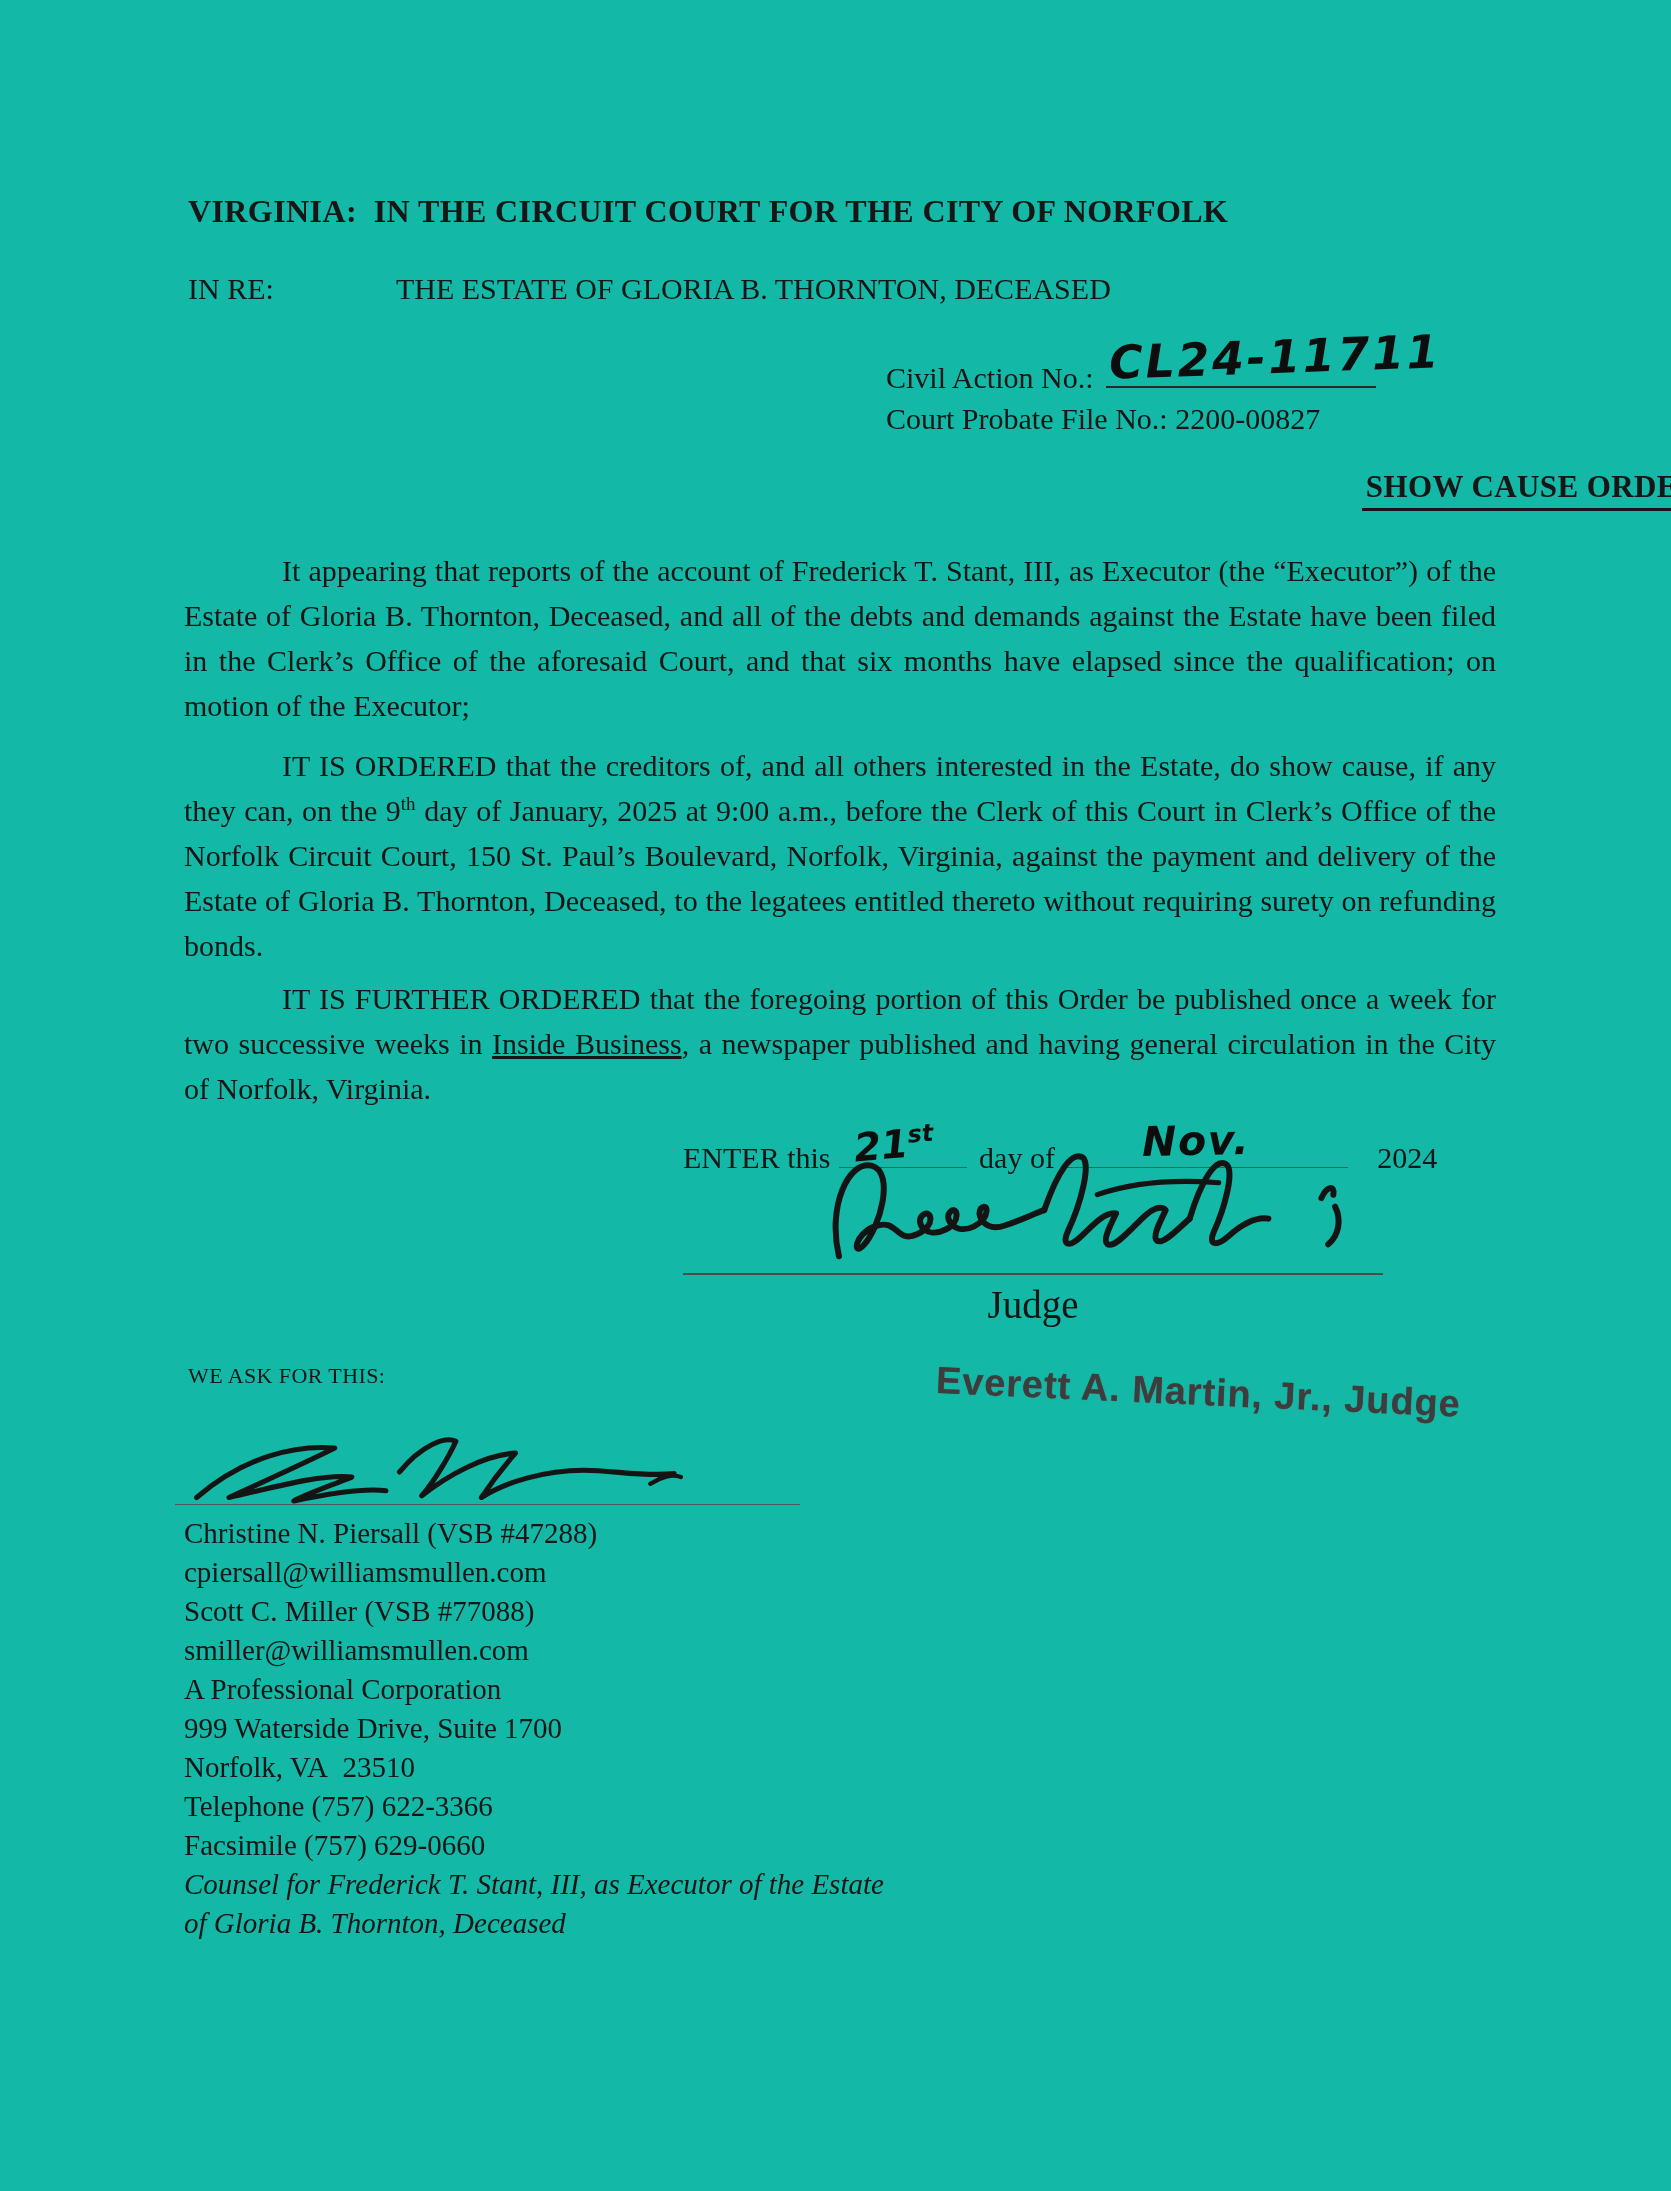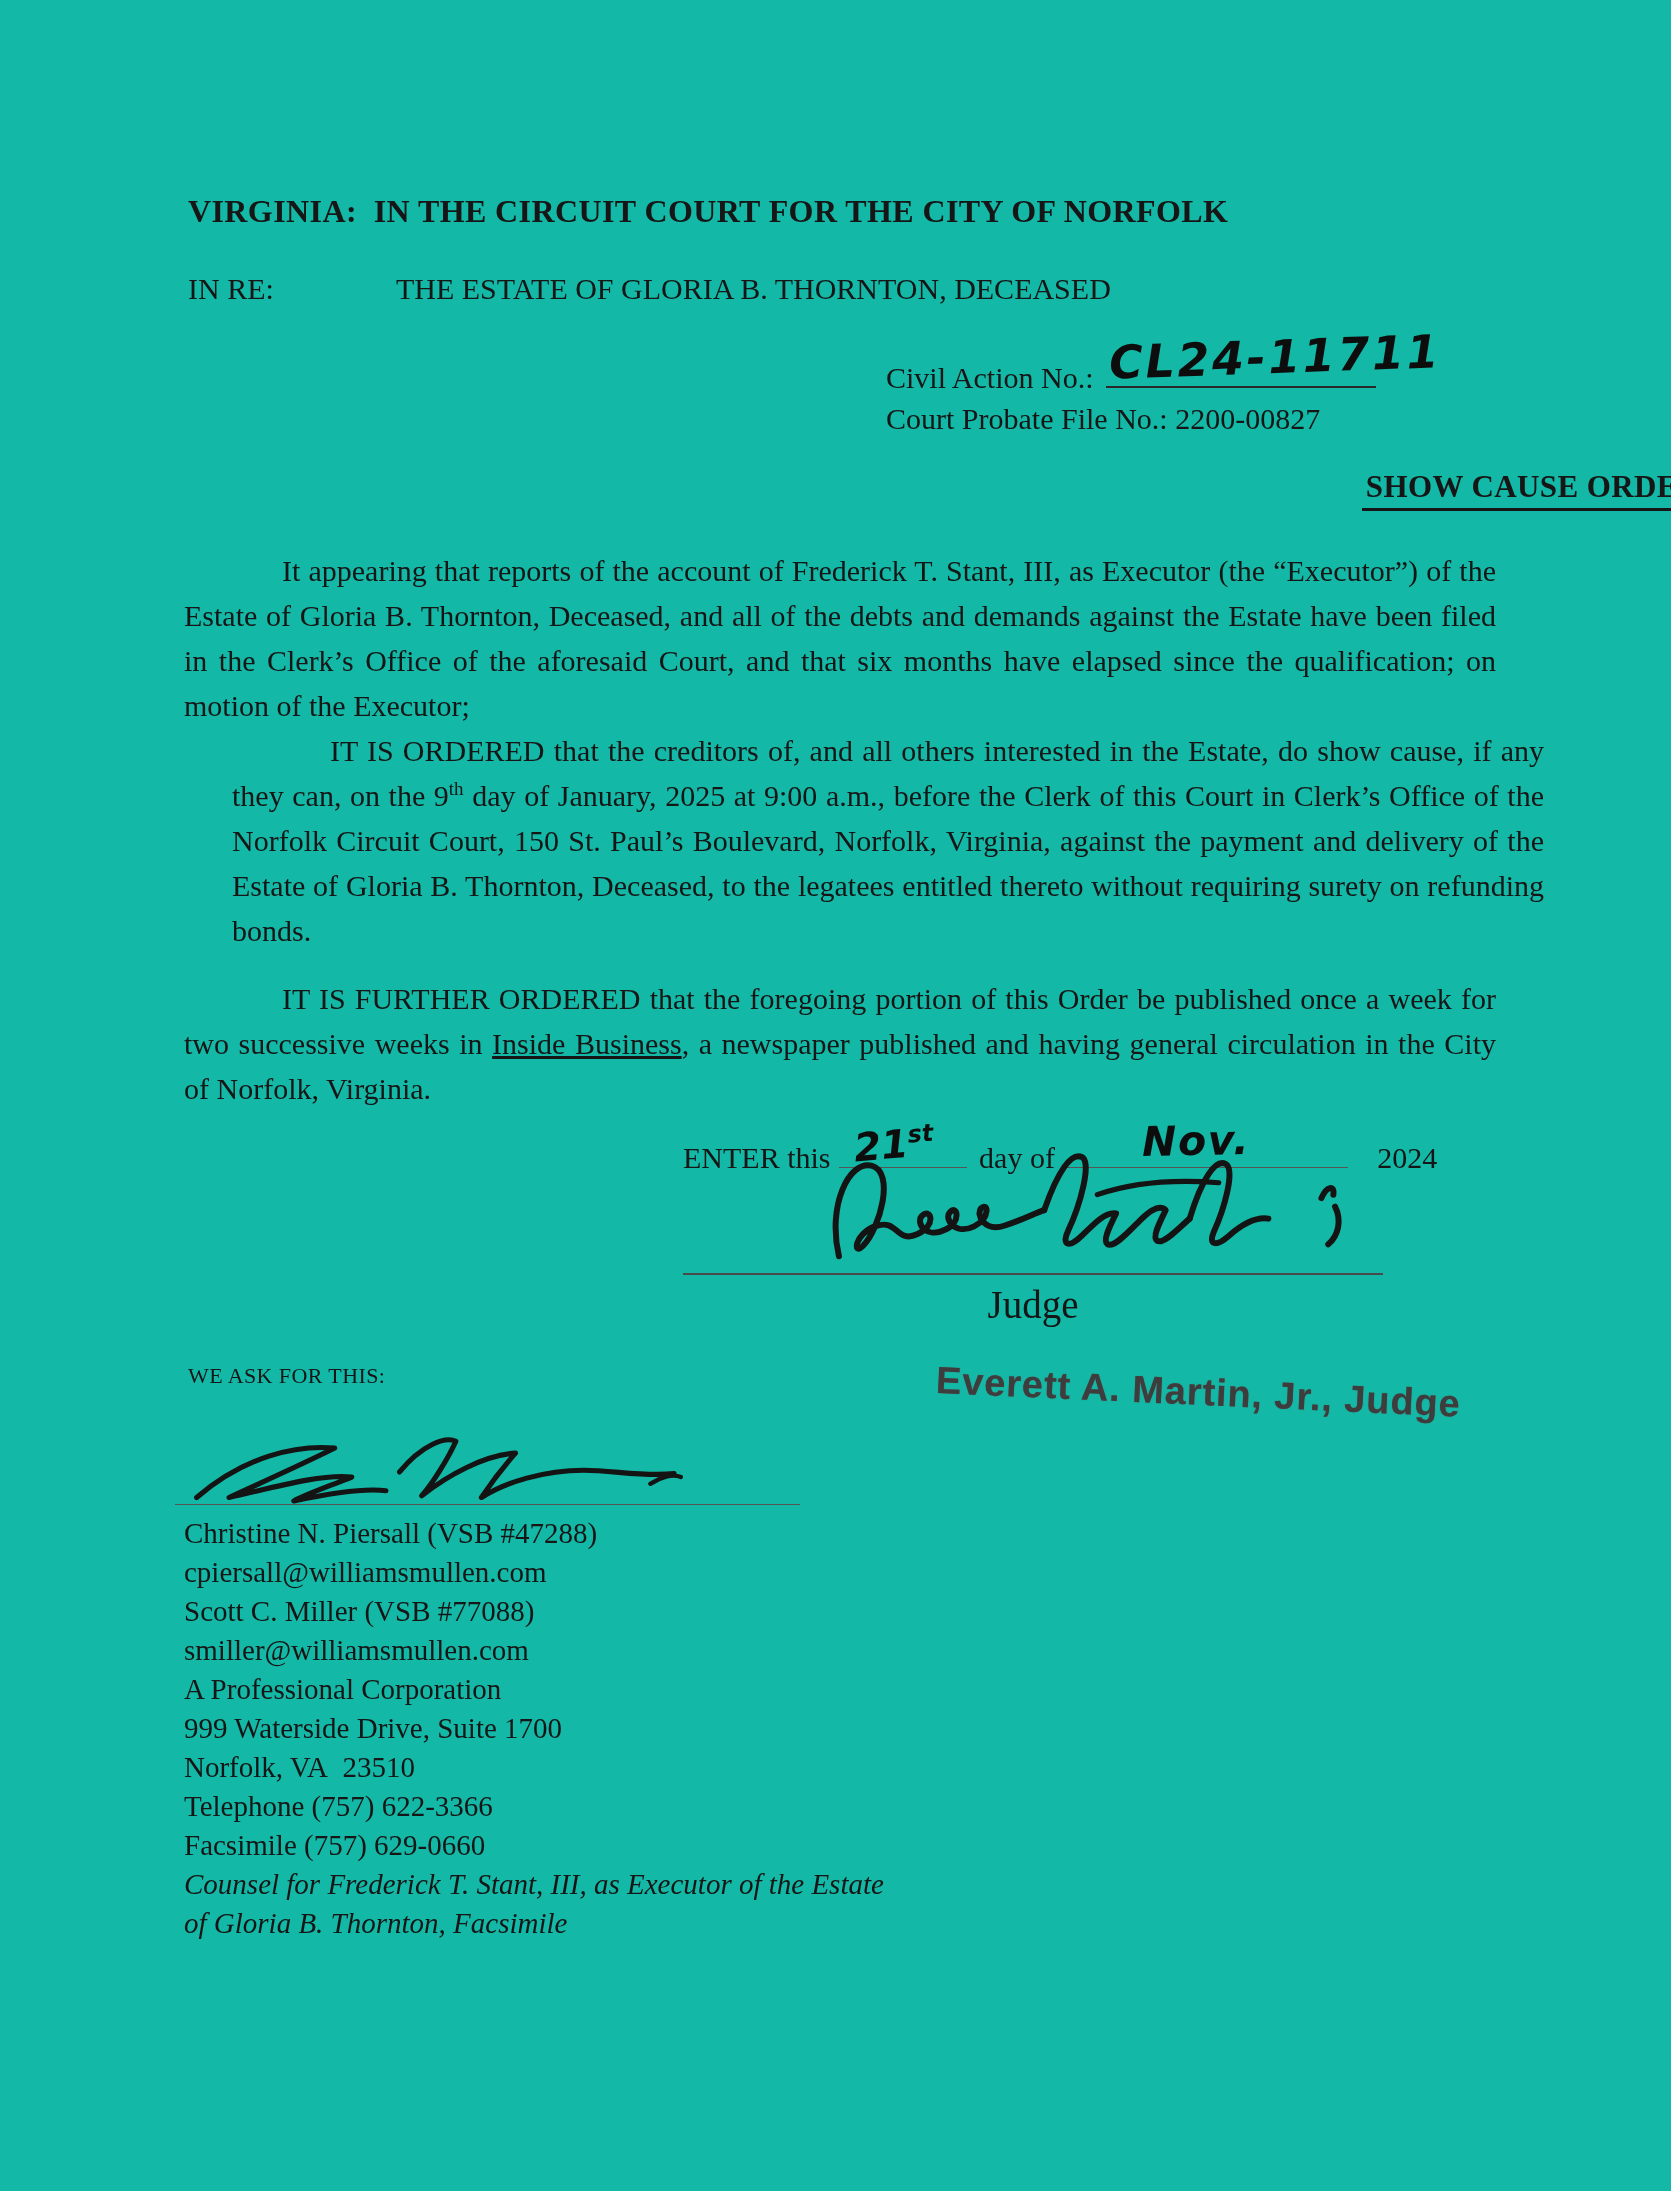--- a/index.html
+++ b/index.html
@@ -38,21 +38,21 @@
   .order-title{
     display:inline-block;font-size:31px;font-weight:bold;letter-spacing:0.4px;
     border-bottom:3.4px solid #161616;padding:0 3.4px 2.6px 3.4px;
   }
   .para{
     position:absolute;left:184px;width:1312px;
     font-size:30px;line-height:45px;
     text-align:justify;text-indent:98px;
   }
   .p1{top:548px;}
-  .p2{top:728px;margin-left:48px;}
+  .p2{top:743px;}
   .p3{top:976px;}
   .uline{text-decoration:underline;}
   sup{font-size:19px;line-height:0;}
   .enter-row{
     position:absolute;left:683px;top:1128px;font-size:30px;
     display:flex;align-items:baseline;white-space:nowrap;
   }
   .enter-slot{
     display:inline-block;border-bottom:1.7px solid #555;
     text-align:center;position:relative;height:39px;
@@ -160,17 +160,17 @@
     <div>Christine N. Piersall (VSB #47288)</div>
     <div>cpiersall@williamsmullen.com</div>
     <div>Scott C. Miller (VSB #77088)</div>
     <div>smiller@williamsmullen.com</div>
     <div>A Professional Corporation</div>
     <div>999 Waterside Drive, Suite 1700</div>
     <div>Norfolk, VA&nbsp; 23510</div>
     <div>Telephone (757) 622-3366</div>
     <div>Facsimile (757) 629-0660</div>
     <div class="italic">Counsel for Frederick T. Stant, III, as Executor of the Estate</div>
-    <div class="italic">of Gloria B. Thornton, Facsimile</div>
+    <div class="italic">of Gloria B. Thornton, Deceased</div>
   </div>
 
 </div>
 
 
 </body></html>

